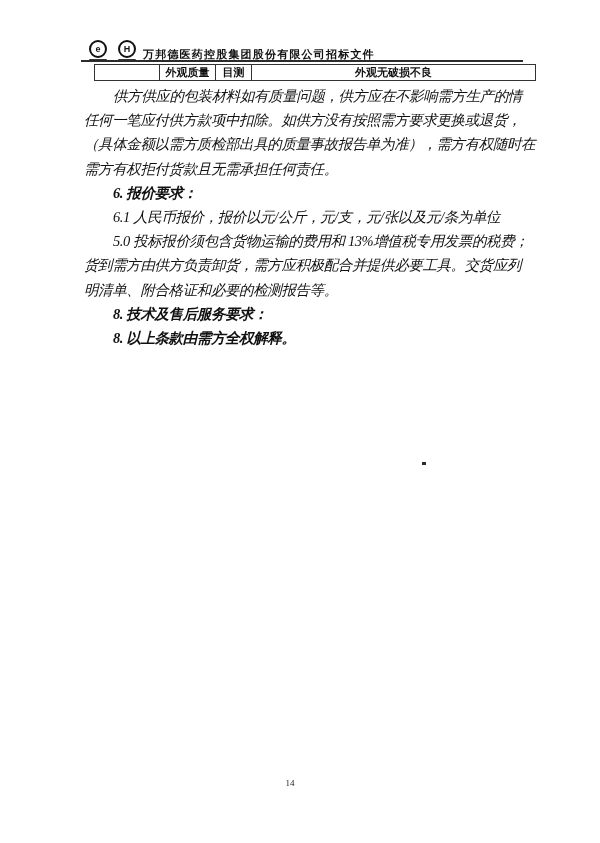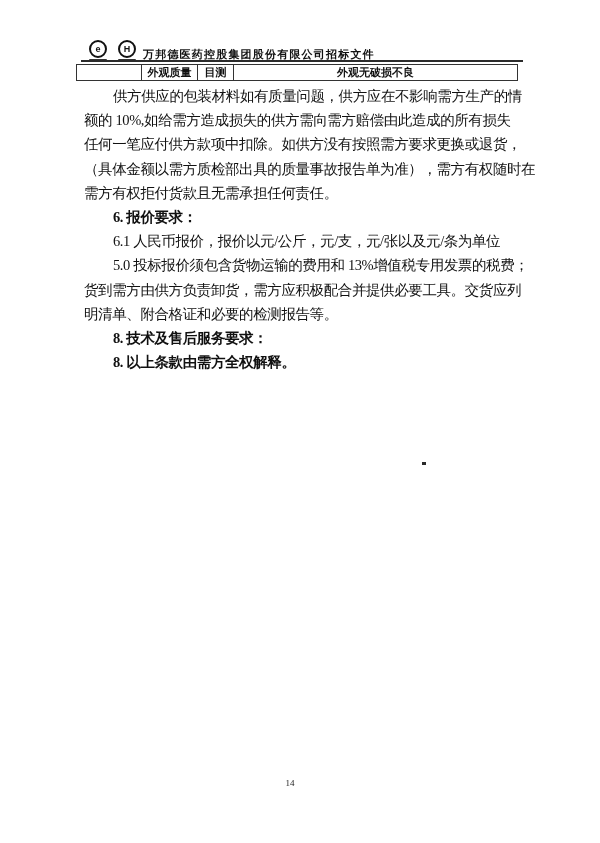--- a/index.html
+++ b/index.html
@@ -21,37 +21,37 @@
   .header-title {
     position:absolute; left:143px; top:47px; font-size:11px; font-weight:bold;
     letter-spacing:1.2px; white-space:nowrap;
   }
   .header-rule {
     position:absolute; left:81px; top:60px; width:442px; height:0;
     border-top:2px solid #2b2b2b;
   }
   
   .spec-table {
-    position:absolute; left:76px; top:64px; width:442px; height:17px;
+    position:absolute; left:94px; top:64px; width:442px; height:17px;
     display:flex; border:1px solid #333; box-sizing:border-box; background:#fff;
   }
   .spec-table .cell {
     border-right:1px solid #333; display:flex; align-items:center; justify-content:center;
     font-size:11px; font-weight:bold; box-sizing:border-box; white-space:nowrap; overflow:hidden;
   }
   .c0 { width:65px; }
   .c1 { width:56px; }
   .c2 { width:36px; }
   .c3 { flex:1; border-right:none !important; }
   
   .body-text {
     position:absolute; left:84px; top:84px; width:445px;
     font-size:14.5px; line-height:24.2px;
   }
-  .line { white-space:nowrap; letter-spacing:-0.4px; }
+  .line { white-space:nowrap; letter-spacing:-0.4px;font-style:italic; }
   .line.indent { padding-left:29px; }
   .line.bold { font-weight:bold; }
   
   .page-number {
     position:absolute; left:0; top:778px; width:580px; text-align:center;
     font-size:9px; color:#222;
   }
   .speck { position:absolute; left:422px; top:462px; width:4px; height:3px; background:#2a2a2a; }
 </style>
 </head>
@@ -75,21 +75,20 @@
 
   <div class="spec-table">
     <div class="cell c0"></div>
     <div class="cell c1">外观质量</div>
     <div class="cell c2">目测</div>
     <div class="cell c3">外观无破损不良</div>
   </div>
 
   <div class="body-text">
     <div class="line indent">供方供应的包装材料如有质量问题，供方应在不影响需方生产的情</div>
-    <div class="line">额的 10%,如给需方造成损失的供方需向需方赔偿由此造成的所有损失</div>
     <div class="line">任何一笔应付供方款项中扣除。如供方没有按照需方要求更换或退货，</div>
     <div class="line">（具体金额以需方质检部出具的质量事故报告单为准），需方有权随时在</div>
     <div class="line">需方有权拒付货款且无需承担任何责任。</div>
     <div class="line indent bold">6. 报价要求：</div>
     <div class="line indent">6.1 人民币报价，报价以元/公斤，元/支，元/张以及元/条为单位</div>
     <div class="line indent">5.0 投标报价须包含货物运输的费用和 13%增值税专用发票的税费；</div>
     <div class="line">货到需方由供方负责卸货，需方应积极配合并提供必要工具。交货应列</div>
     <div class="line">明清单、附合格证和必要的检测报告等。</div>
     <div class="line indent bold">8. 技术及售后服务要求：</div>
     <div class="line indent bold">8. 以上条款由需方全权解释。</div>

